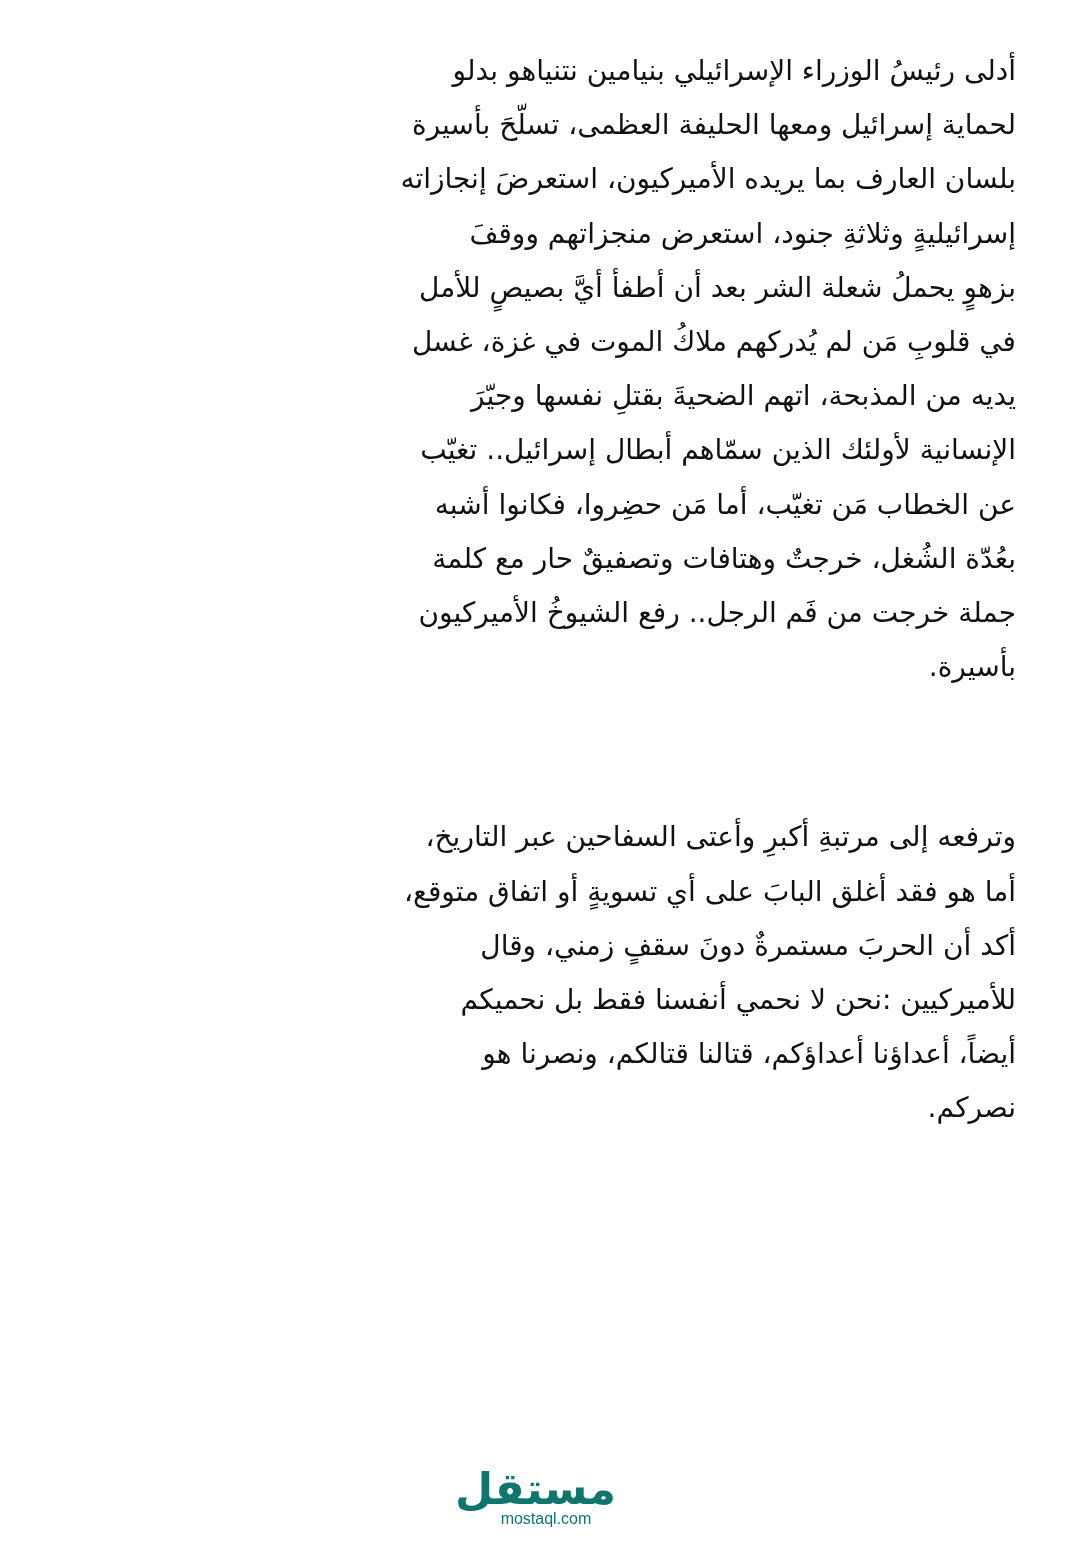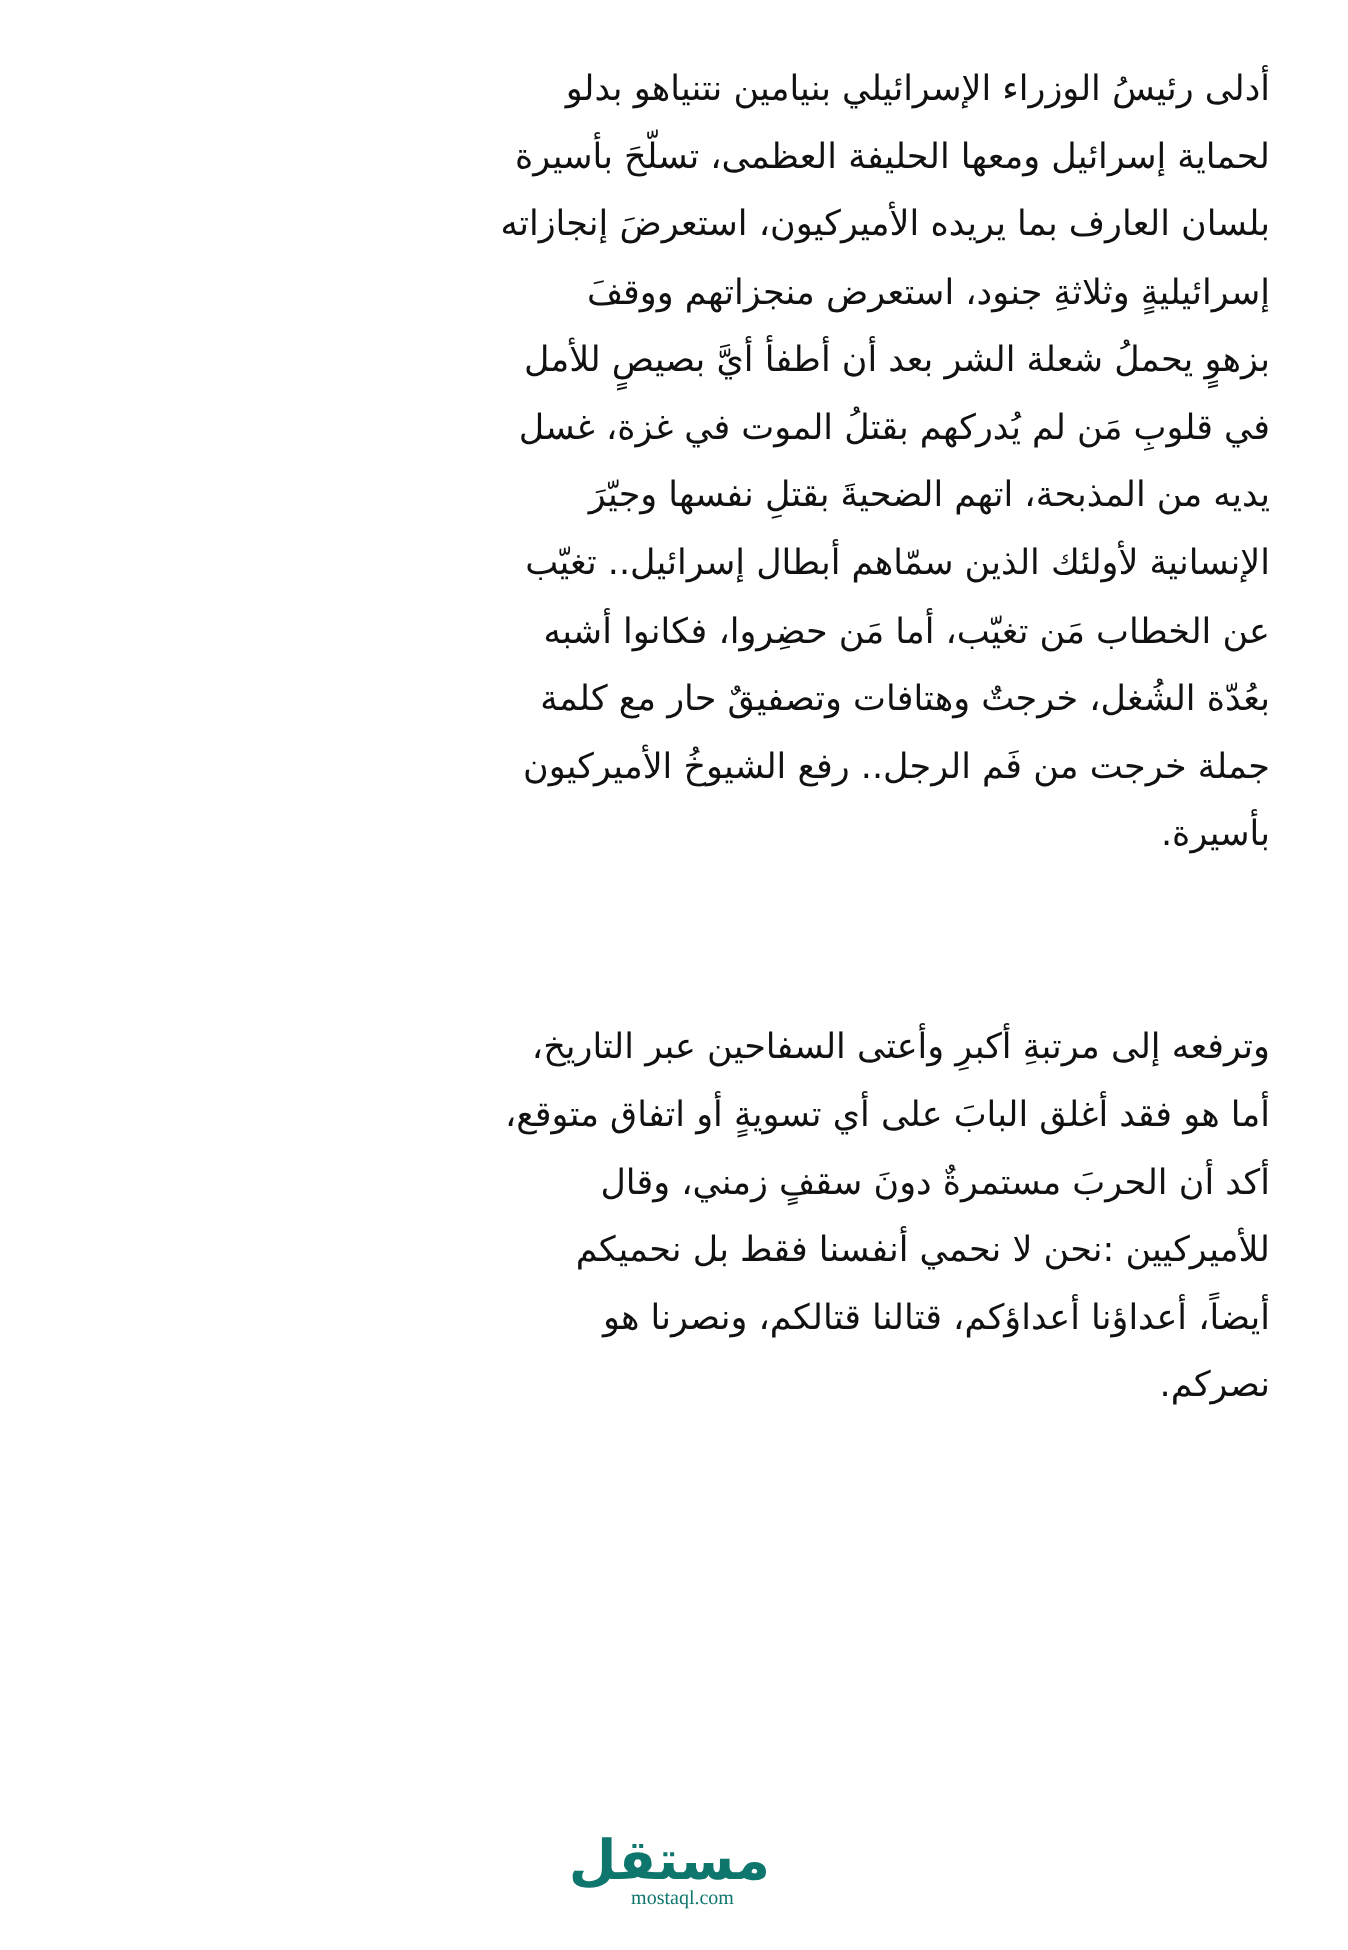--- a/index.html
+++ b/index.html
@@ -48,37 +48,37 @@
   .wm-ar {
     display: block;
     font-family: "DejaVu Sans", sans-serif;
     font-weight: bold;
     font-size: 44px;
     line-height: 46px;
     direction: rtl;
   }
   .wm-en {
     display: block;
-    font-family: Liberation Serif, serif;
+    font-family: Liberation Sans, sans-serif;
     font-size: 16px;
     line-height: 18px;
     margin-top: -2px;
   }
 </style>
 </head>
 <body>
 
 <div class="doc">
   <p class="para">
     <span class="line">أدلى رئيسُ الوزراء الإسرائيلي بنيامين نتنياهو بدلو</span>
     <span class="line">لحماية إسرائيل ومعها الحليفة العظمى، تسلّحَ بأسيرة</span>
     <span class="line">بلسان العارف بما يريده الأميركيون، استعرضَ إنجازاته</span>
     <span class="line">إسرائيليةٍ وثلاثةِ جنود، استعرض منجزاتهم ووقفَ</span>
     <span class="line">بزهوٍ يحملُ شعلة الشر بعد أن أطفأ أيَّ بصيصٍ للأمل</span>
-    <span class="line">في قلوبِ مَن لم يُدركهم بقتلُ الموت في غزة، غسل</span>
+    <span class="line">في قلوبِ مَن لم يُدركهم ملاكُ الموت في غزة، غسل</span>
     <span class="line">يديه من المذبحة، اتهم الضحيةَ بقتلِ نفسها وجيّرَ</span>
     <span class="line">الإنسانية لأولئك الذين سمّاهم أبطال إسرائيل.. تغيّب</span>
     <span class="line">عن الخطاب مَن تغيّب، أما مَن حضِروا، فكانوا أشبه</span>
     <span class="line">بعُدّة الشُغل، خرجتٌ وهتافات وتصفيقٌ حار مع كلمة</span>
     <span class="line">جملة خرجت من فَم الرجل.. رفع الشيوخُ الأميركيون</span>
     <span class="line">بأسيرة.</span>
   </p>
   <p class="para">
     <span class="line">وترفعه إلى مرتبةِ أكبرِ وأعتى السفاحين عبر التاريخ،</span>
     <span class="line">أما هو فقد أغلق البابَ على أي تسويةٍ أو اتفاق متوقع،</span>

